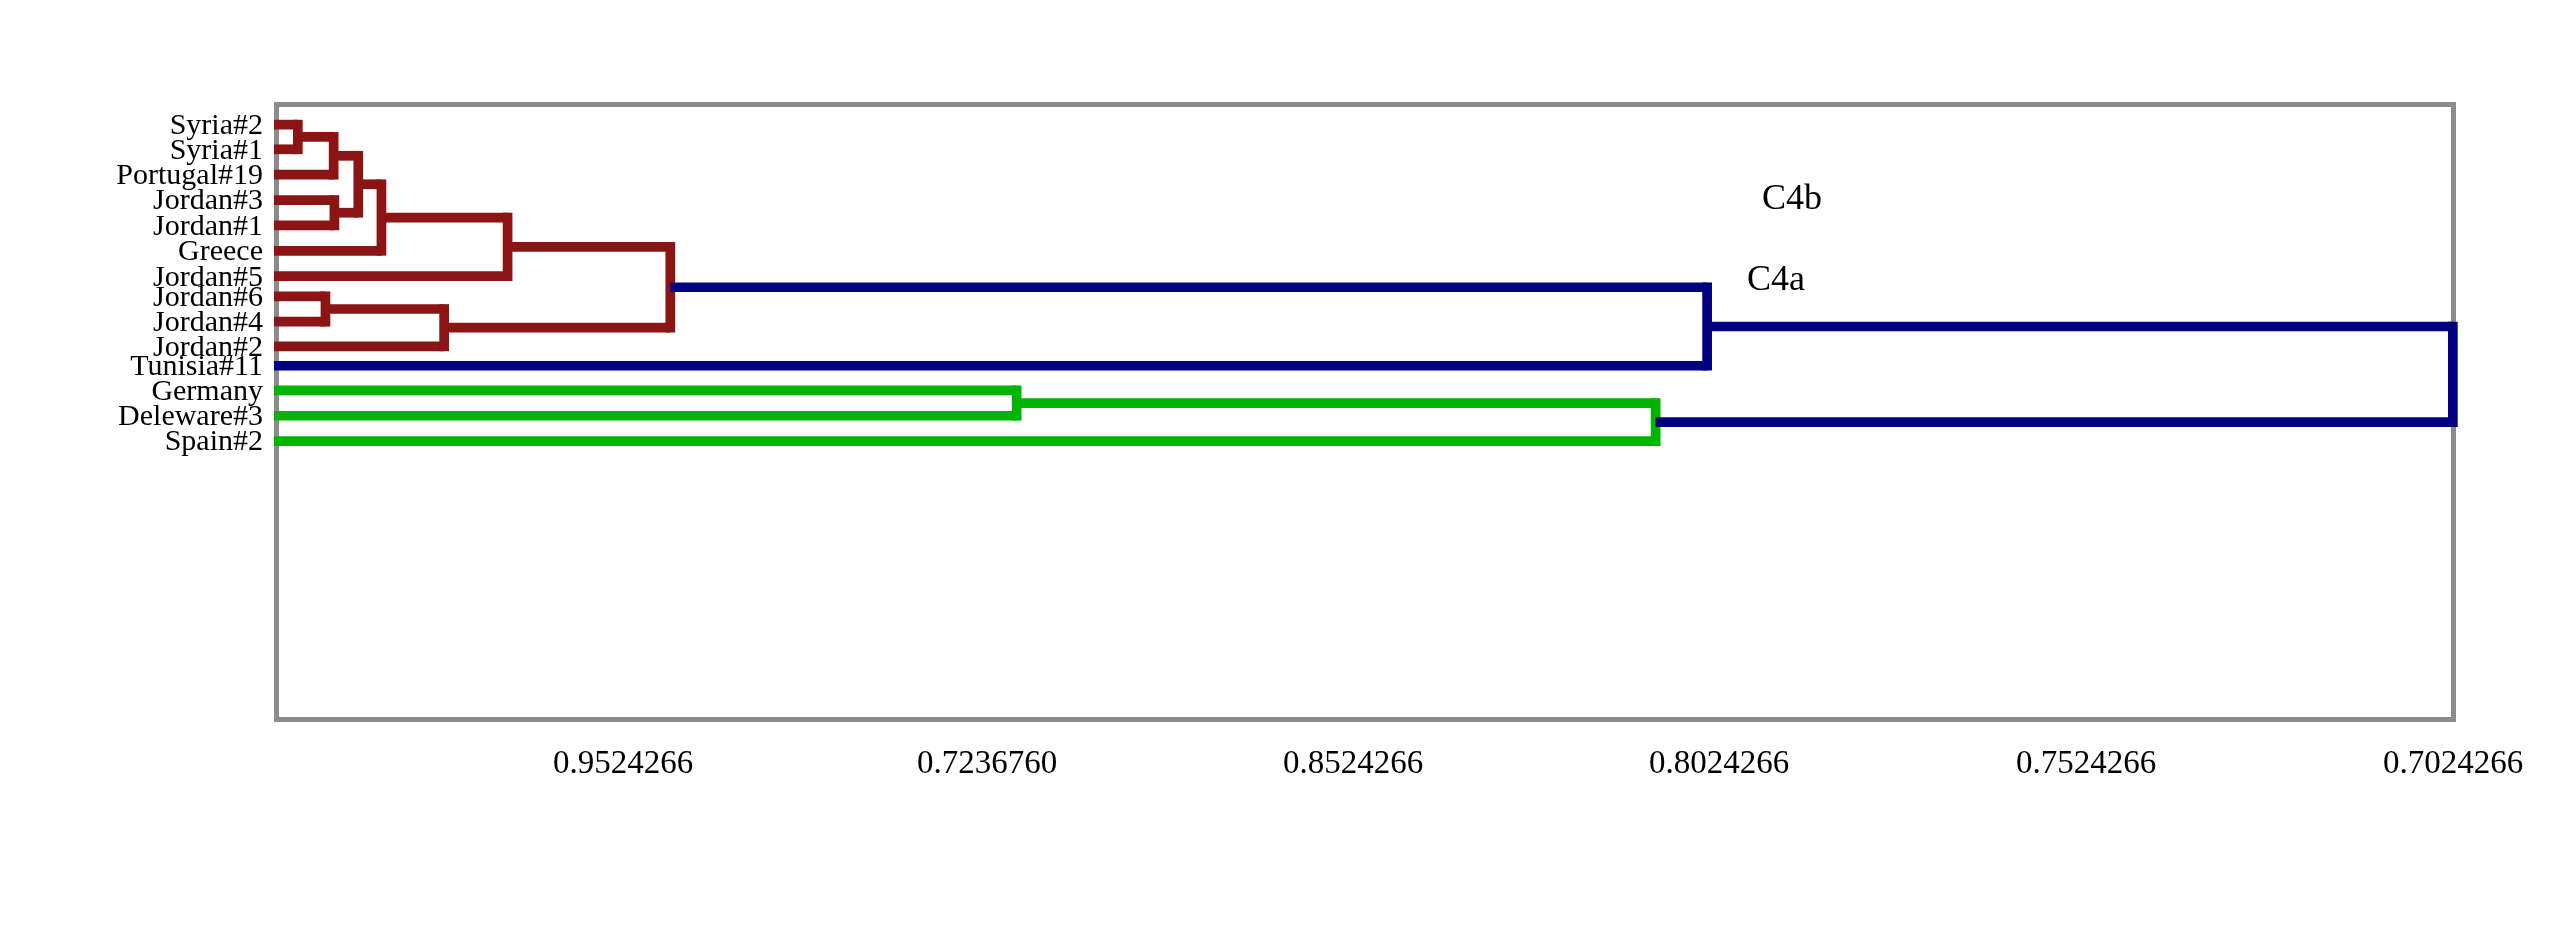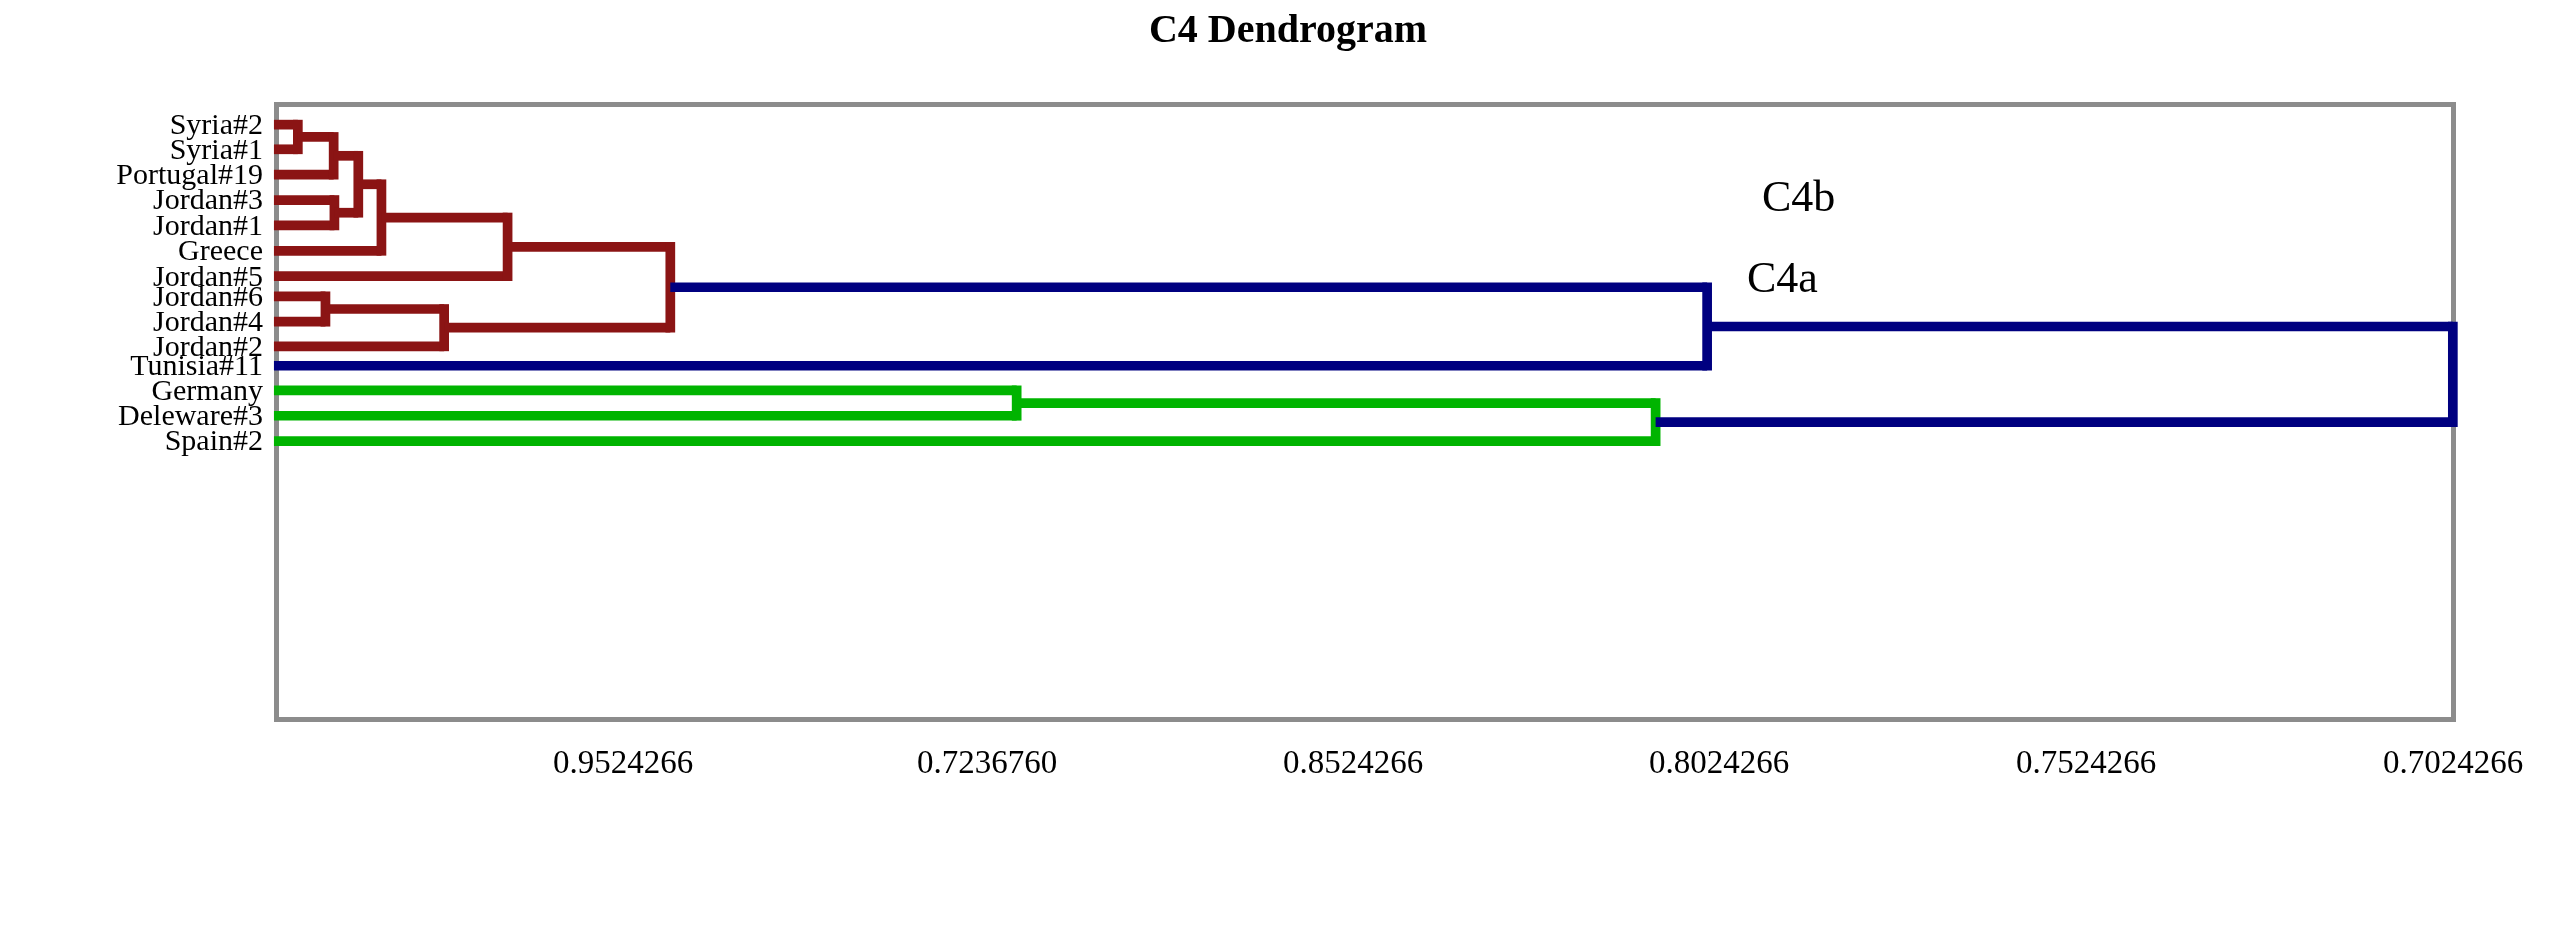--- a/index.html
+++ b/index.html
@@ -39,31 +39,30 @@
   svg.dendro{position:absolute;left:0;top:0;width:2576px;height:933px;overflow:visible;}
 
   .tick-label{
     position:absolute; top:746px; text-align:center;
     font-size:33px; line-height:33px;
     font-family:"Liberation Serif","DejaVu Serif",serif;
     white-space:nowrap; transform:translateX(-50%);
   }
 
   .cluster-label{
-    position:absolute; font-size:44px; line-height:36px;
+    position:absolute; font-size:36px; line-height:36px;
     font-family:"Liberation Serif","DejaVu Serif",serif;
     white-space:nowrap;
   }
 </style>
 </head>
 <body>
 
 <div id="chart-root">
 
-  <div class="chart-title">C4 Dendrogram</div>
 
   <div class="leaf-labels">
       <div class="leaf-label" style="top: 109px;">Syria#2</div>
       <div class="leaf-label" style="top: 134px; text-align: right;">Syria#1</div>
       <div class="leaf-label" style="top: 159px;">Portugal#19</div>
       <div class="leaf-label" style="top: 184px;">Jordan#3</div>
       <div class="leaf-label" style="top: 210px;">Jordan#1</div>
       <div class="leaf-label" style="top: 235px;">Greece</div>
       <div class="leaf-label" style="top: 261px;">Jordan#5</div>
       <div class="leaf-label" style="top: 281px;">Jordan#6</div>

